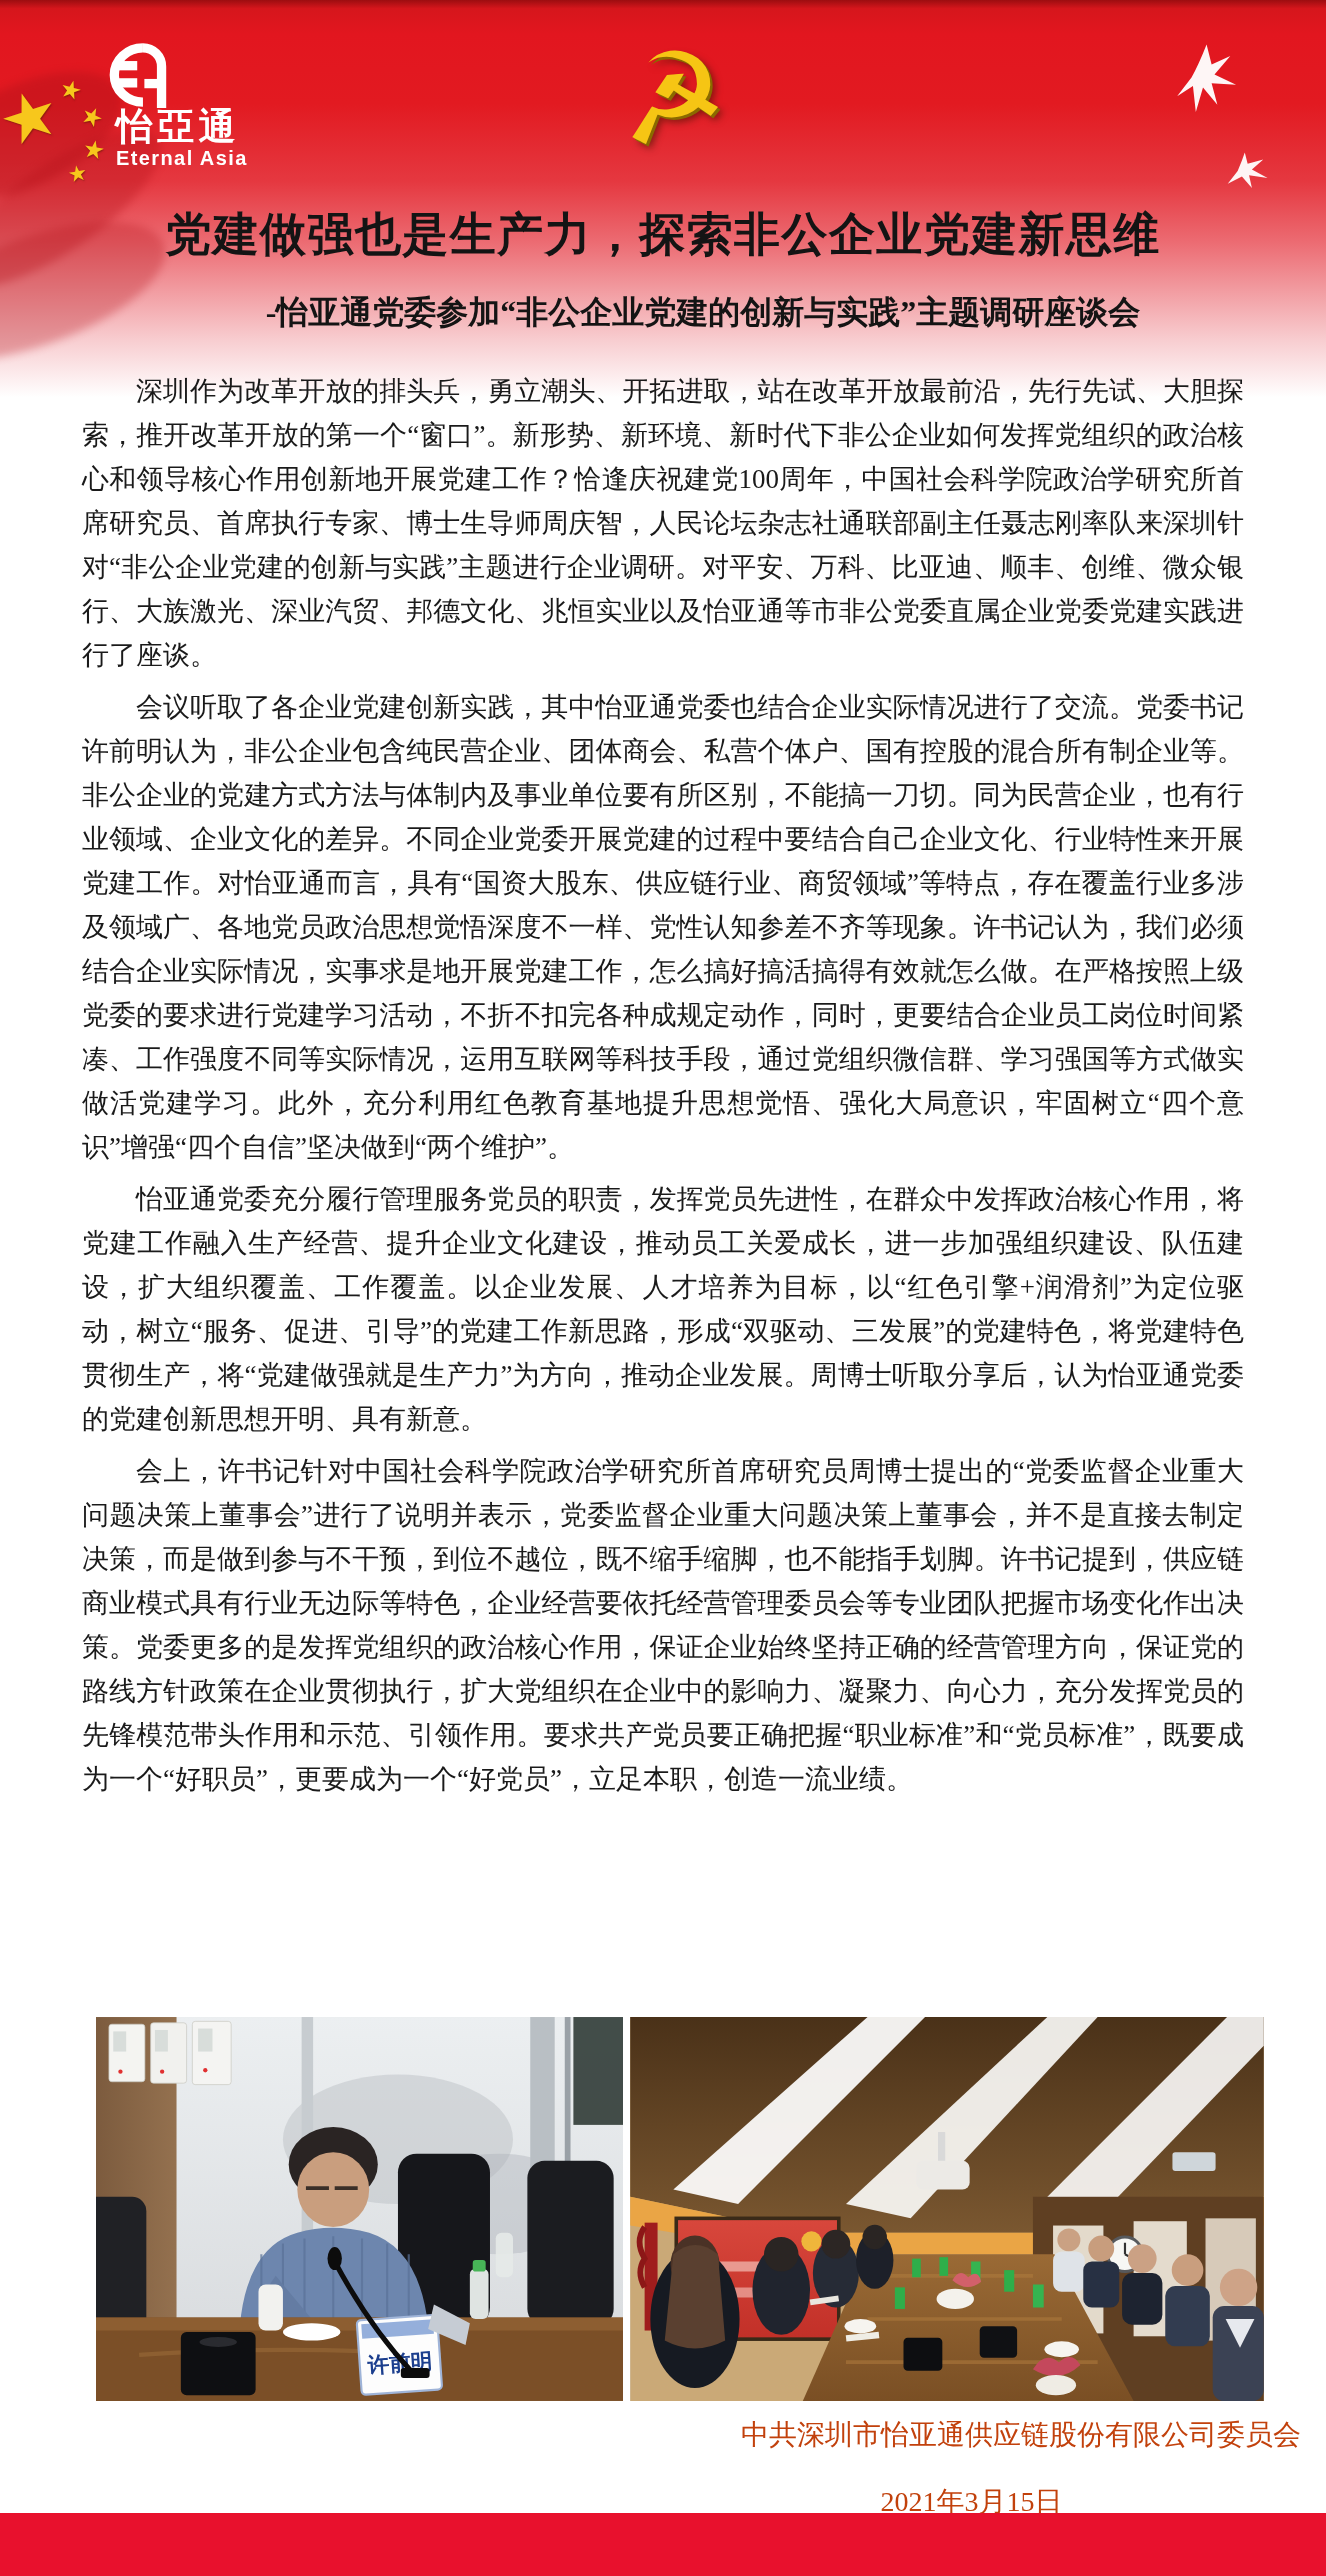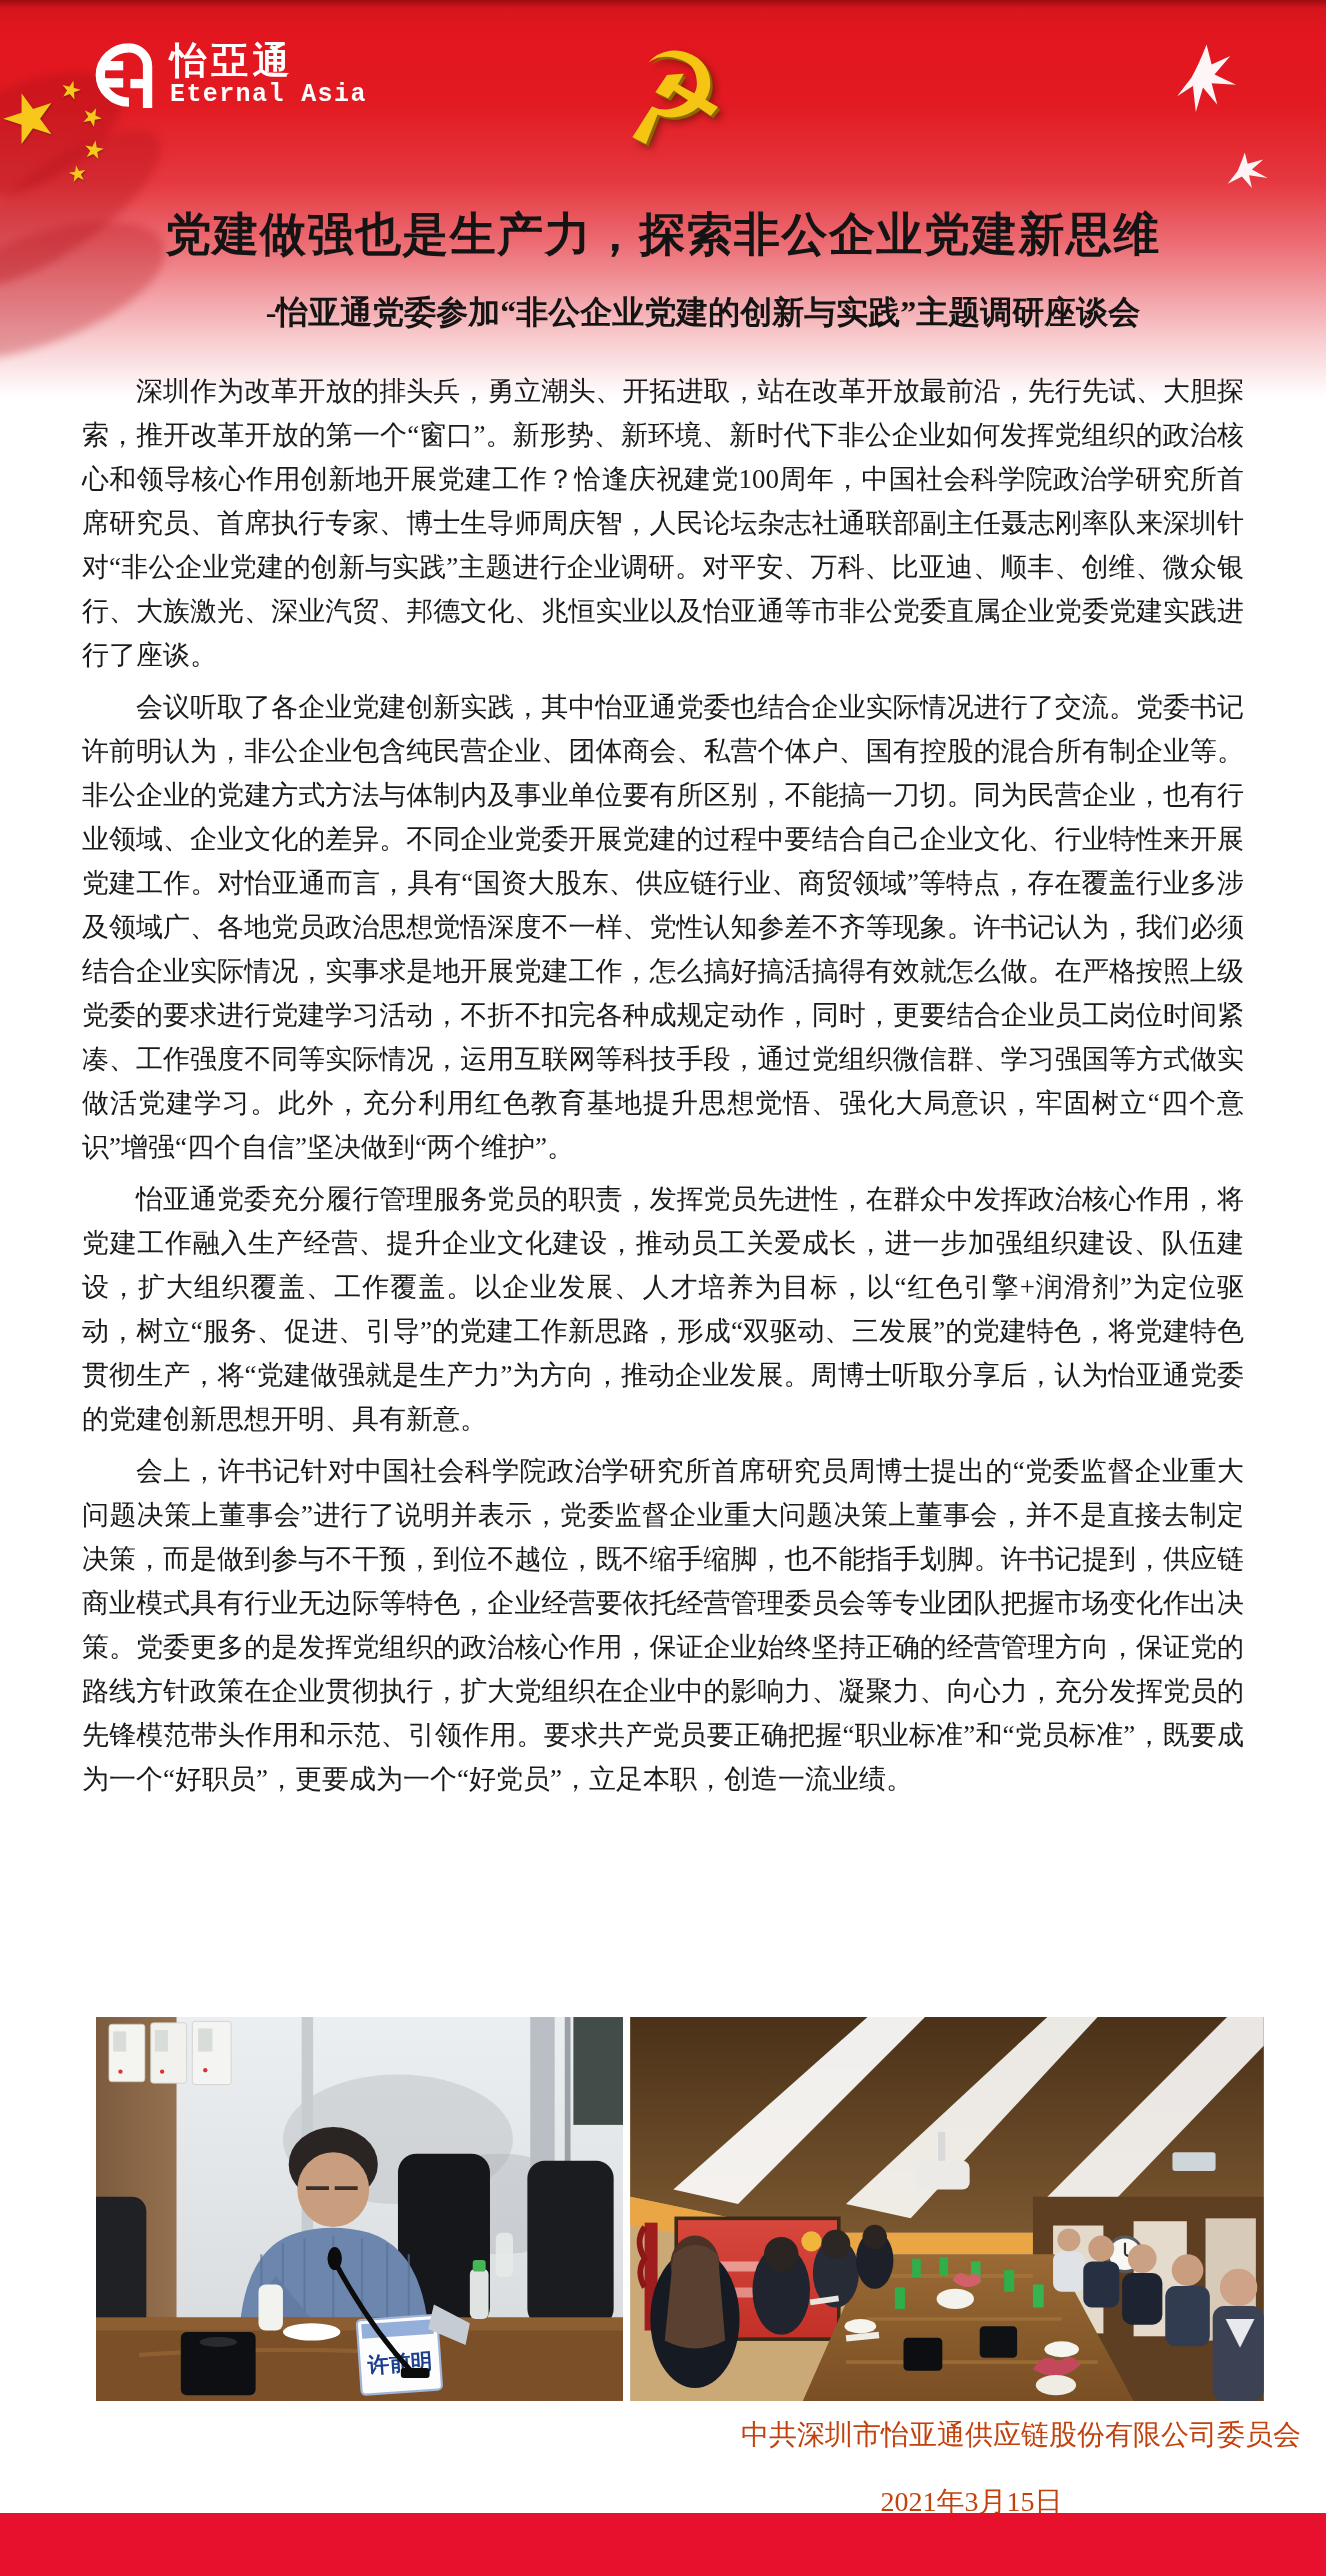--- a/index.html
+++ b/index.html
@@ -4,26 +4,26 @@
 <style>
   html,body{margin:0;padding:0;background:#fff;}
   .page{position:relative;width:1326px;height:2576px;background:#ffffff;overflow:hidden;
         font-family:"Liberation Serif","DejaVu Serif",serif;}
   
   .banner{position:absolute;left:0;top:0;width:1326px;height:432px;
     background:linear-gradient(180deg,#9c0d10 0%,#d6161c 2%,#e2161f 8%,#e21a21 24%,
       #e53840 42%,#ec6b72 56%,#f29fa4 68%,#f8ced1 79%,#ffffff 92%,#ffffff 100%);}
   .silk{position:absolute;border-radius:50%;background:#b5121a;opacity:.45;filter:blur(4.3px);}
   .star{position:absolute;color:#f7c71c;text-shadow:0.7px 1.4px 1.4px rgba(90,30,0,.5);line-height:1;}
-  .ea-logo{position:absolute;left:86px;top:42px;display:flex;align-items:flex-start;}
+  .ea-logo{position:absolute;left:100px;top:42px;display:flex;align-items:flex-start;flex-direction:column;}
   .ea-text{margin-left:16px;color:#fff;}
   .ea-cn{font-size:37px;font-weight:bold;letter-spacing:4.3px;line-height:1.05;
          font-family:"Liberation Sans",sans-serif;}
-  .ea-en{font-size:25px;font-weight:bold;letter-spacing:1.4px;line-height:1.1;
-         font-family:Liberation Mono, monospace;}
+  .ea-en{font-size:20px;font-weight:bold;letter-spacing:1.4px;line-height:1.1;
+         font-family:Liberation Sans, sans-serif;}
   .emblem{position:absolute;left:617px;top:37px;font-size:122px;line-height:1;color:#f6c514;
     font-family:"DejaVu Sans",sans-serif;transform:rotate(-8deg);
     text-shadow:2.2px 2.9px 0 #8a6a00,4.3px 5.8px 7.2px rgba(60,20,0,.55);}
   .dove{position:absolute;}
   
   .title{position:absolute;left:0;top:204px;width:1326px;text-align:center;
     font-size:46px;font-weight:bold;color:#141414;letter-spacing:1.4px;}
   .subtitle{position:absolute;left:0;top:291px;width:1326px;text-align:center;
     font-size:32px;font-weight:bold;color:#141414;transform:translateX(40px);}
   

